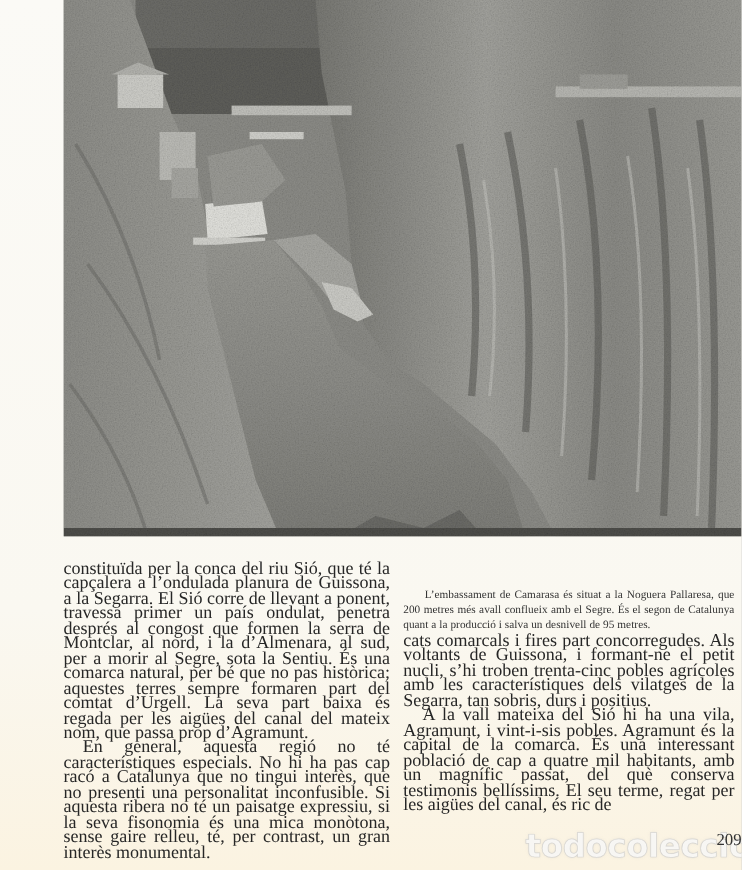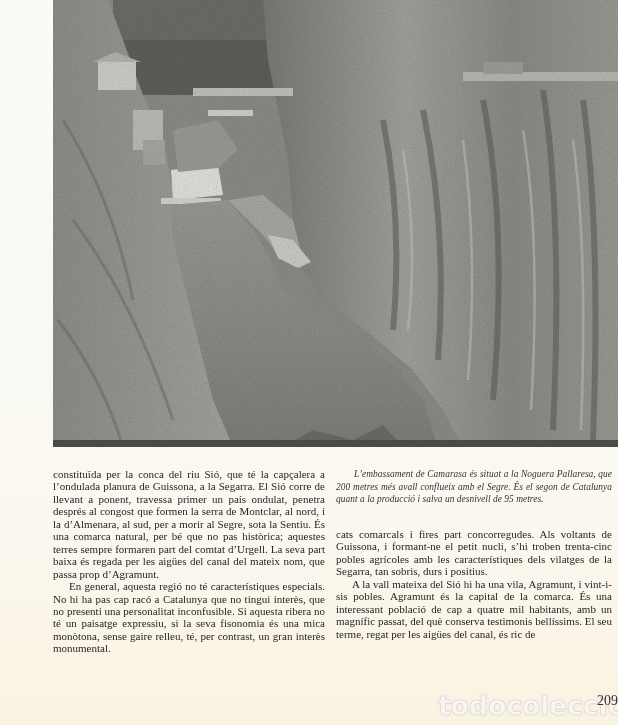--- a/index.html
+++ b/index.html
@@ -33,35 +33,34 @@
     .photo svg {
       display: block;
       width: 100%;
       height: 100%;
     }
 
     
     .caption {
       position: absolute;
       left: 336px;
-      top: 468px;
+      top: 490px;
       width: 276px;
-      font-style: italic;
       font-size: 9.4px;
       line-height: 12.6px;
       color: #333;
       text-align: justify;
       text-indent: 18px;
       letter-spacing: 0.05px;
     }
 
     
     .col {
       position: absolute;
-      font-size: 11px;
+      font-size: 15px;
       line-height: 12.45px;
       color: #262626;
       text-align: justify;
       hyphens: manual;
     }
     .col-left {
       left: 53px;
       top: 468px;
       width: 272px;
     }

